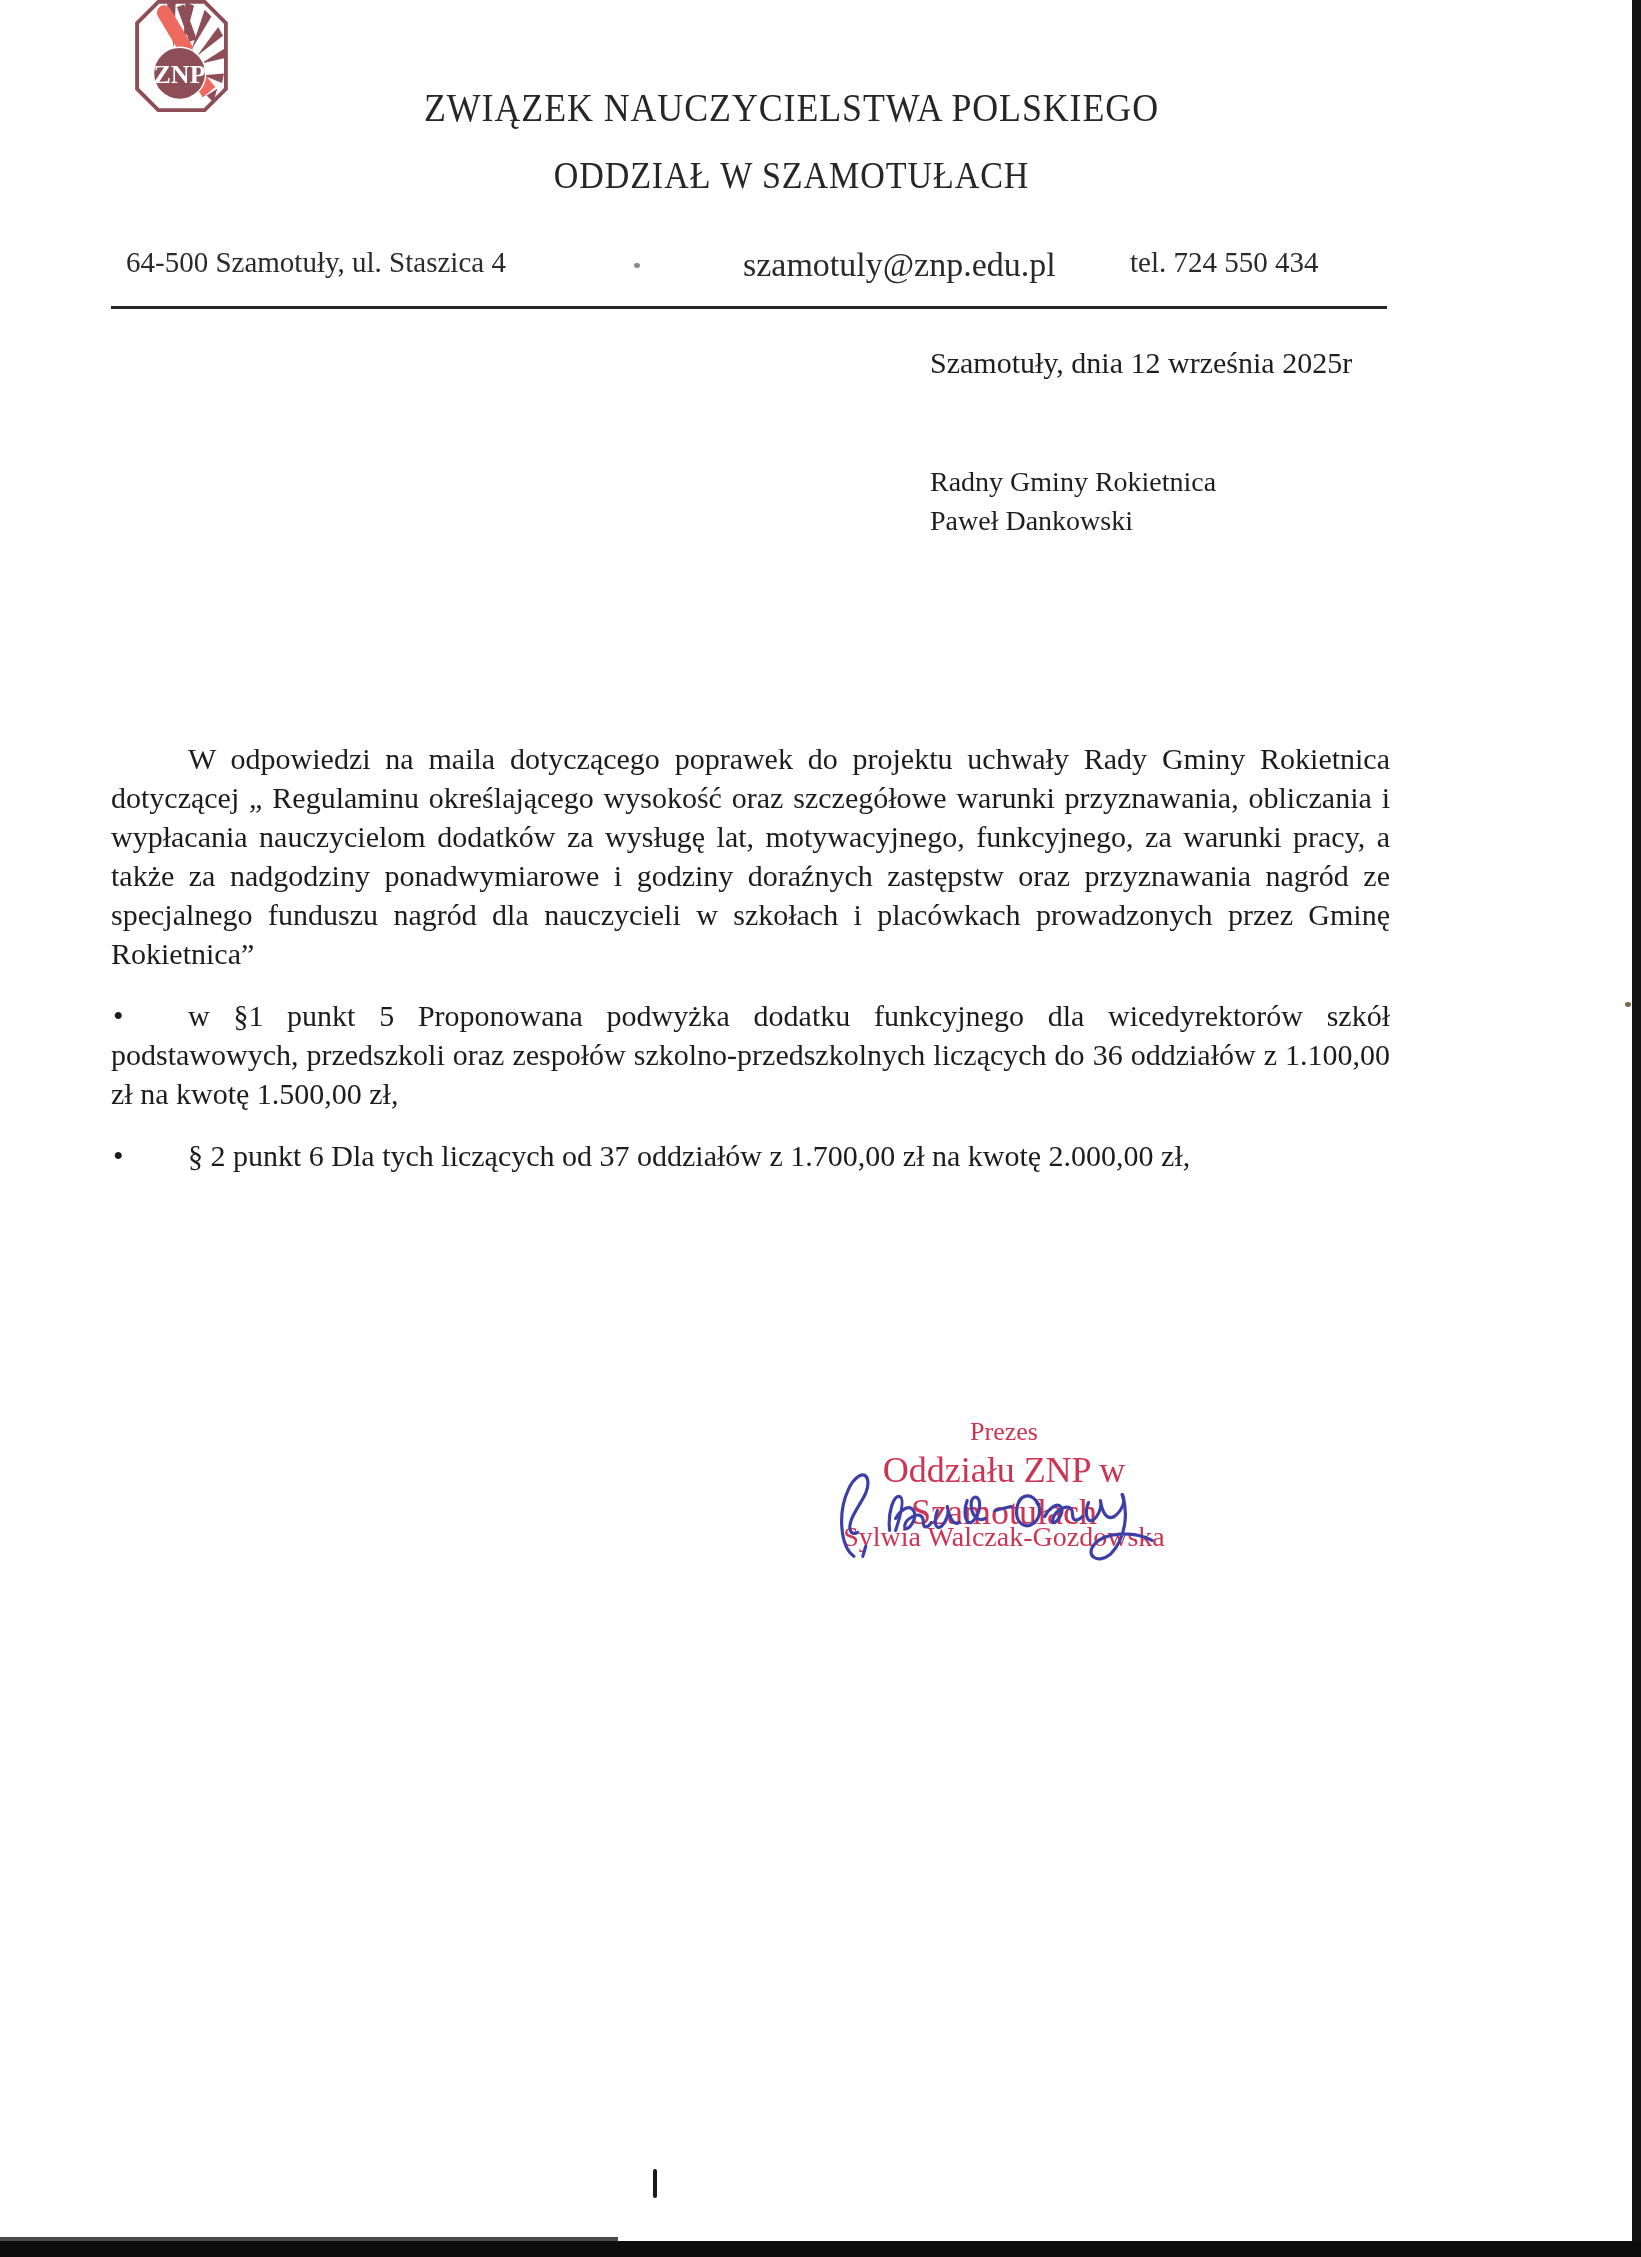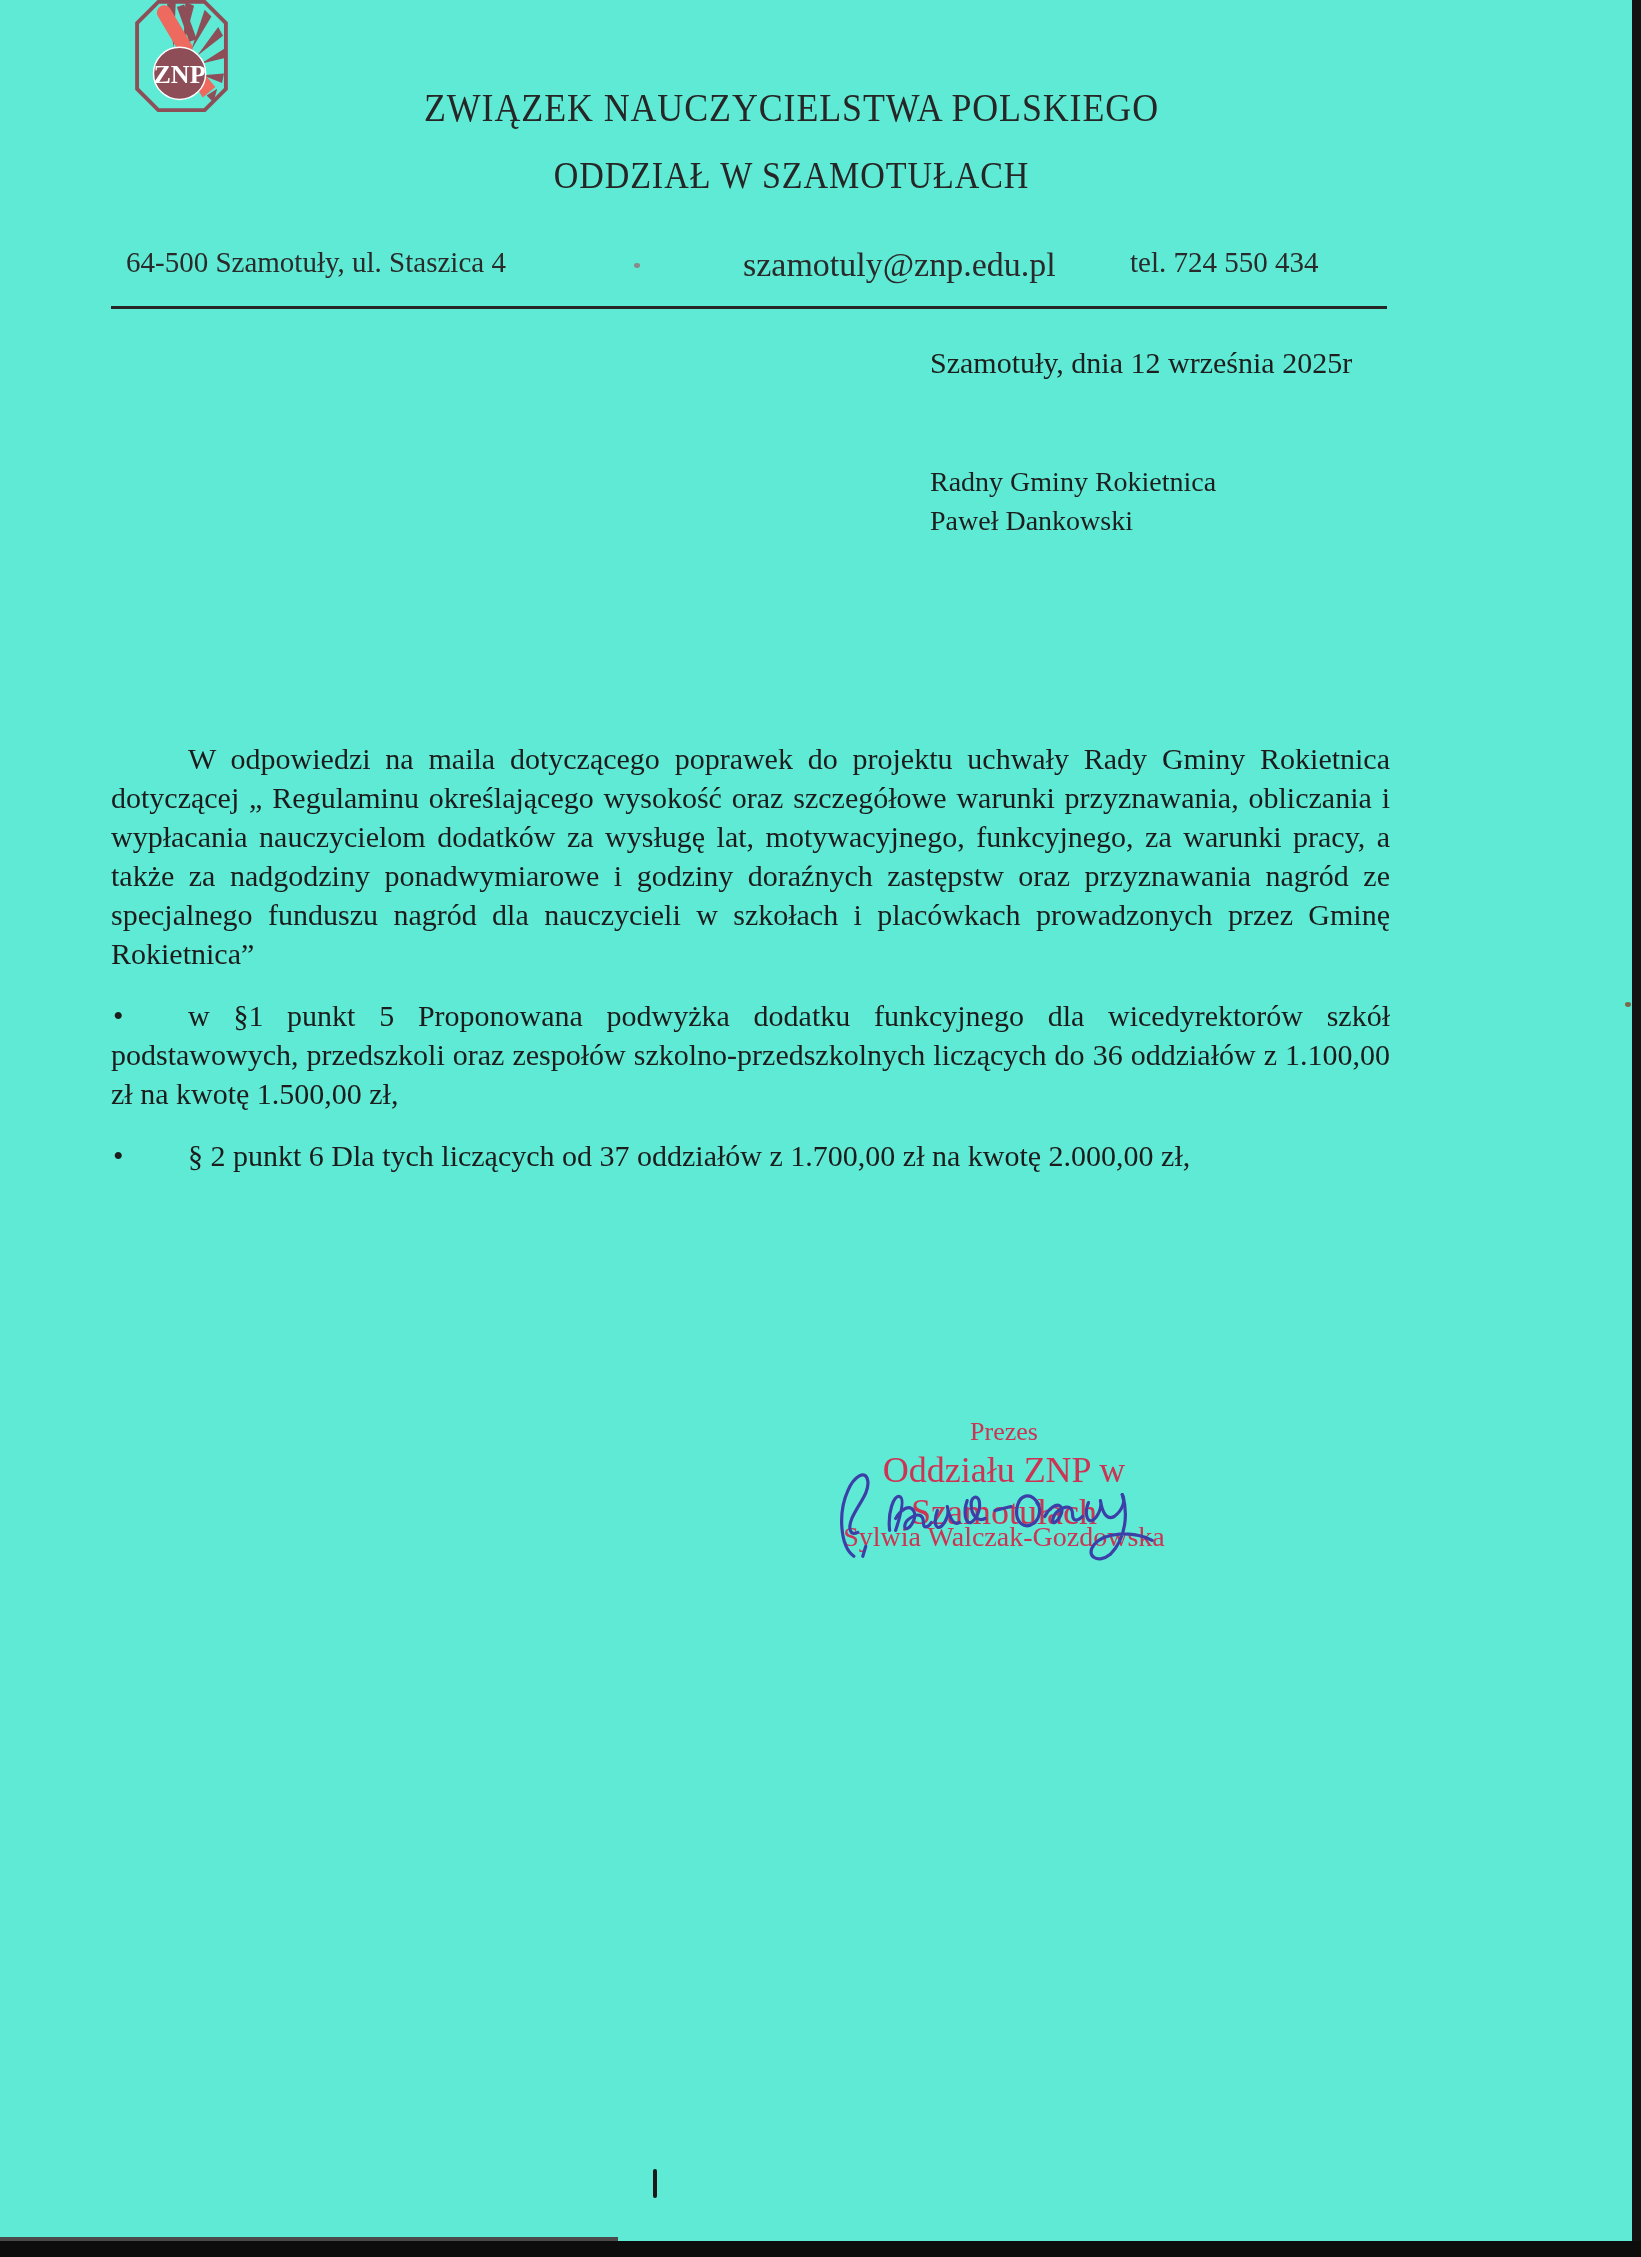--- a/index.html
+++ b/index.html
@@ -1,19 +1,19 @@
 <!DOCTYPE html>
 <html><head>
 <meta charset="utf-8">
 <style>
   html,body{margin:0;padding:0;background:#e9e9e9;}
   .page{
     position:relative;
     width:1641px;height:2257px;
-    background:#5eead4;
+    background:#ffffff;
     overflow:hidden;
     font-family:"Liberation Serif","DejaVu Serif",serif;
     color:#1e1e1e;
   }
   
   .logo{position:absolute;left:135px;top:0px;width:93px;height:114px;}
   .org-name{
     position:absolute;left:0;top:85px;width:1583px;
     text-align:center;font-size:39px;letter-spacing:1px;color:#262626;
     transform:scaleX(.92);transform-origin:50% 50%;

